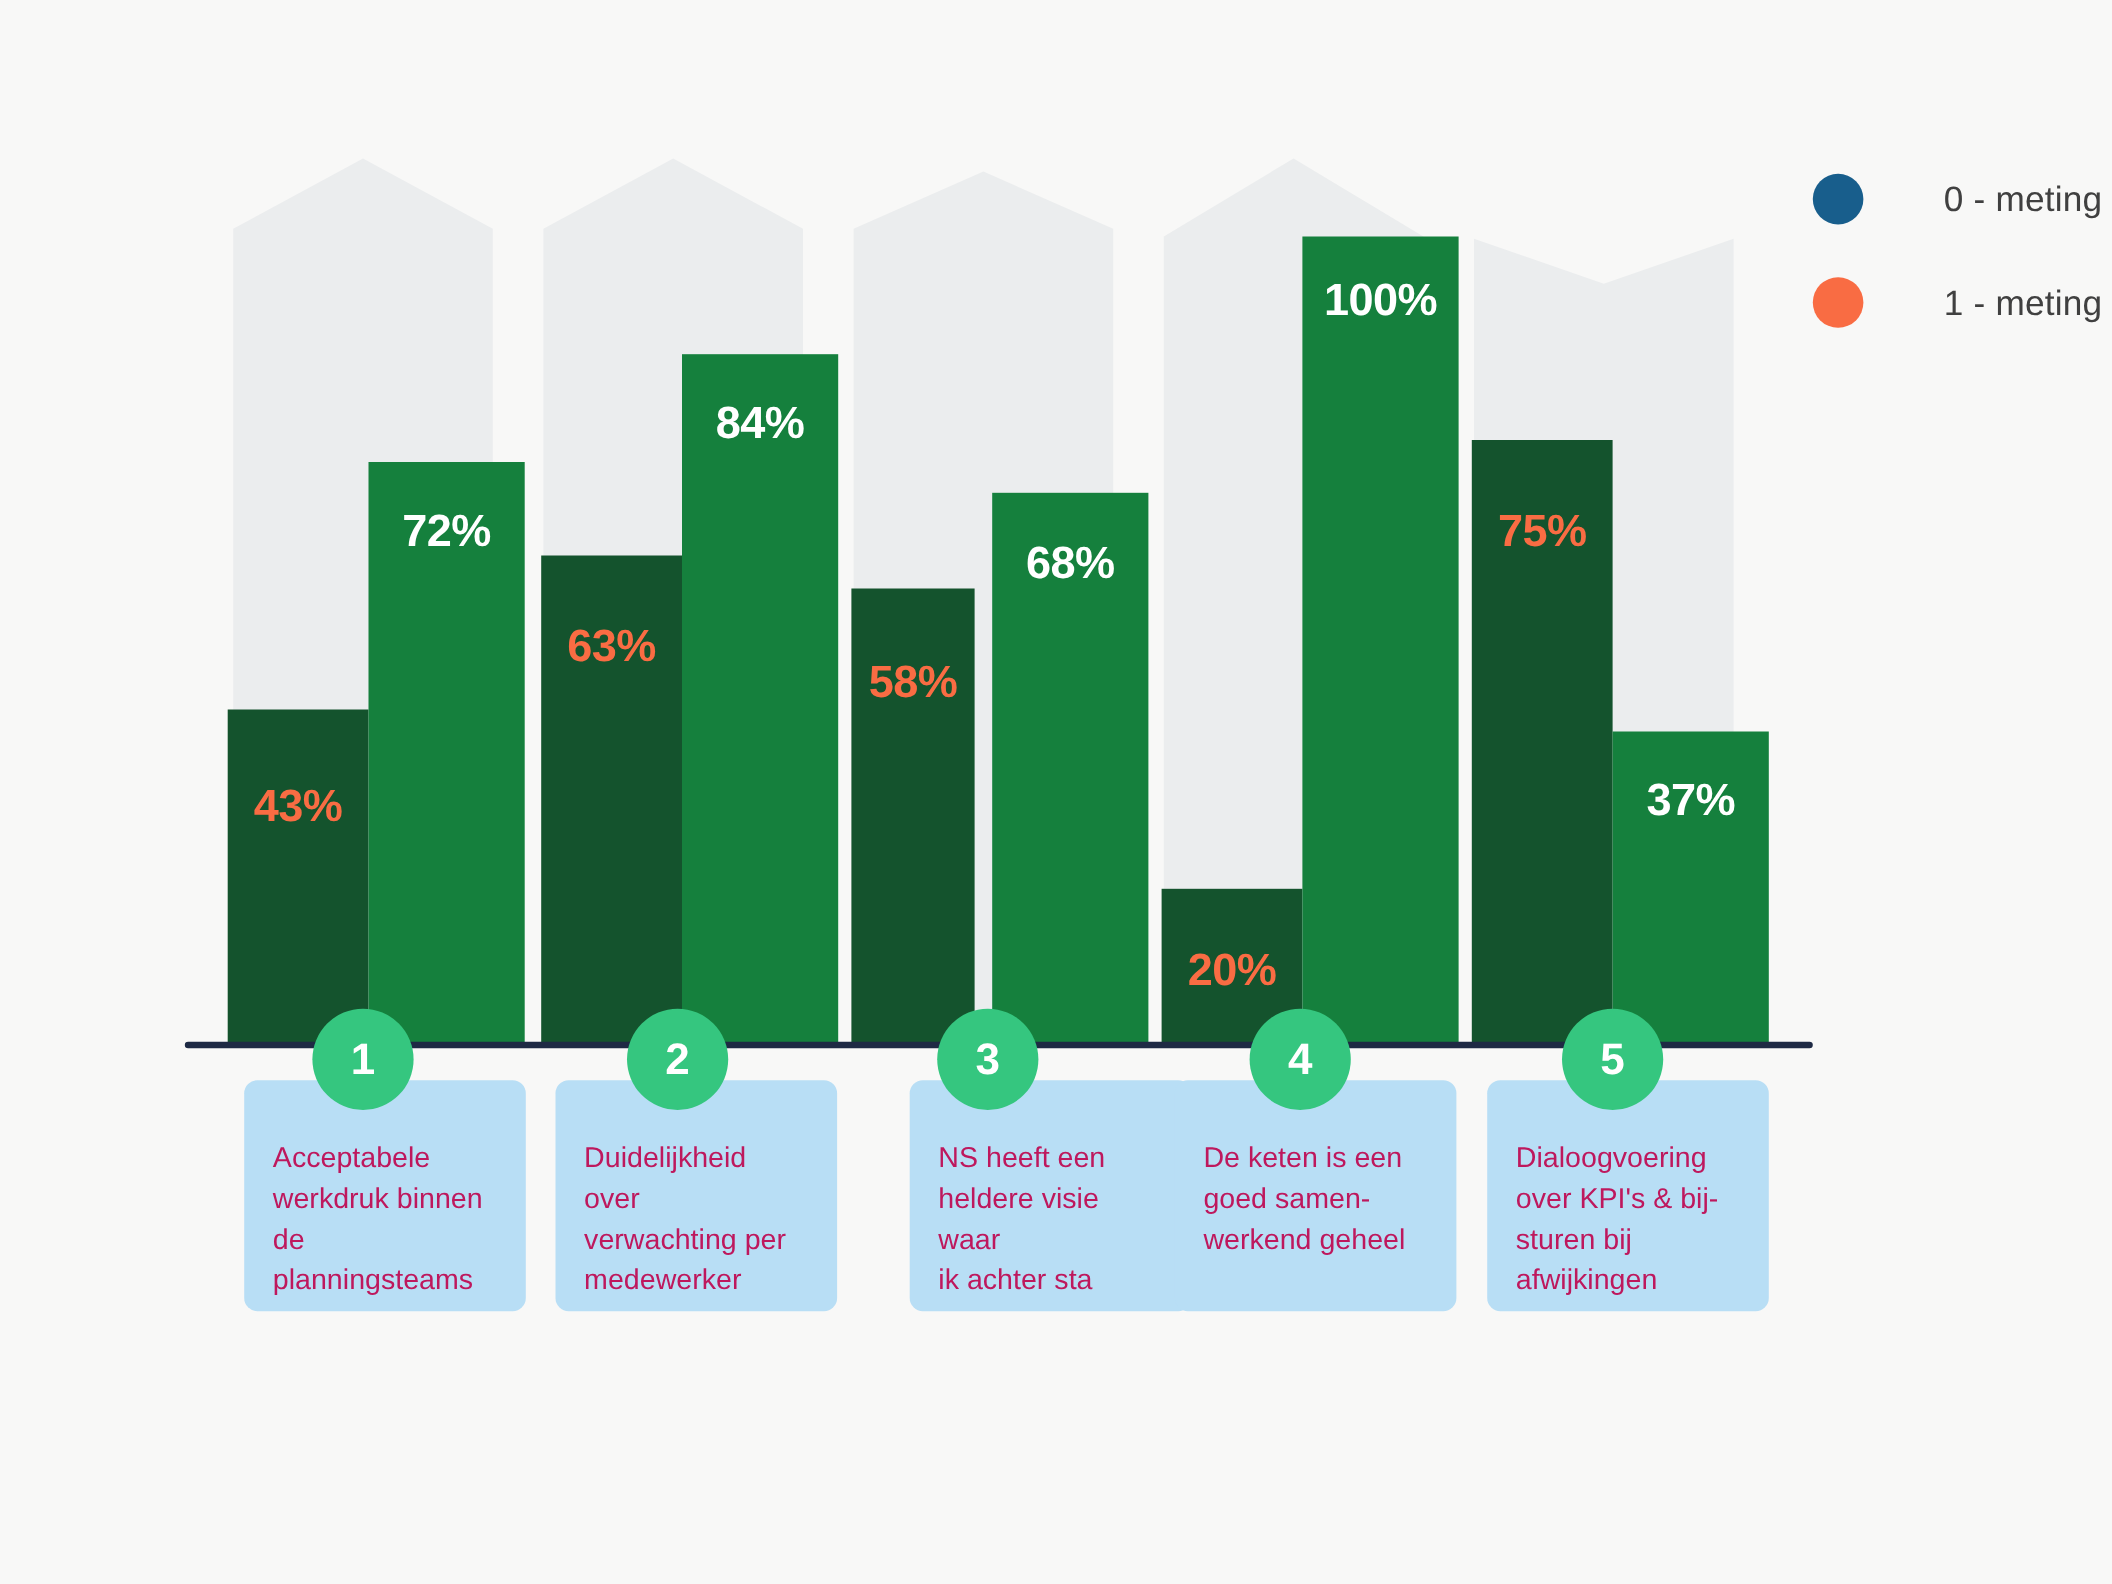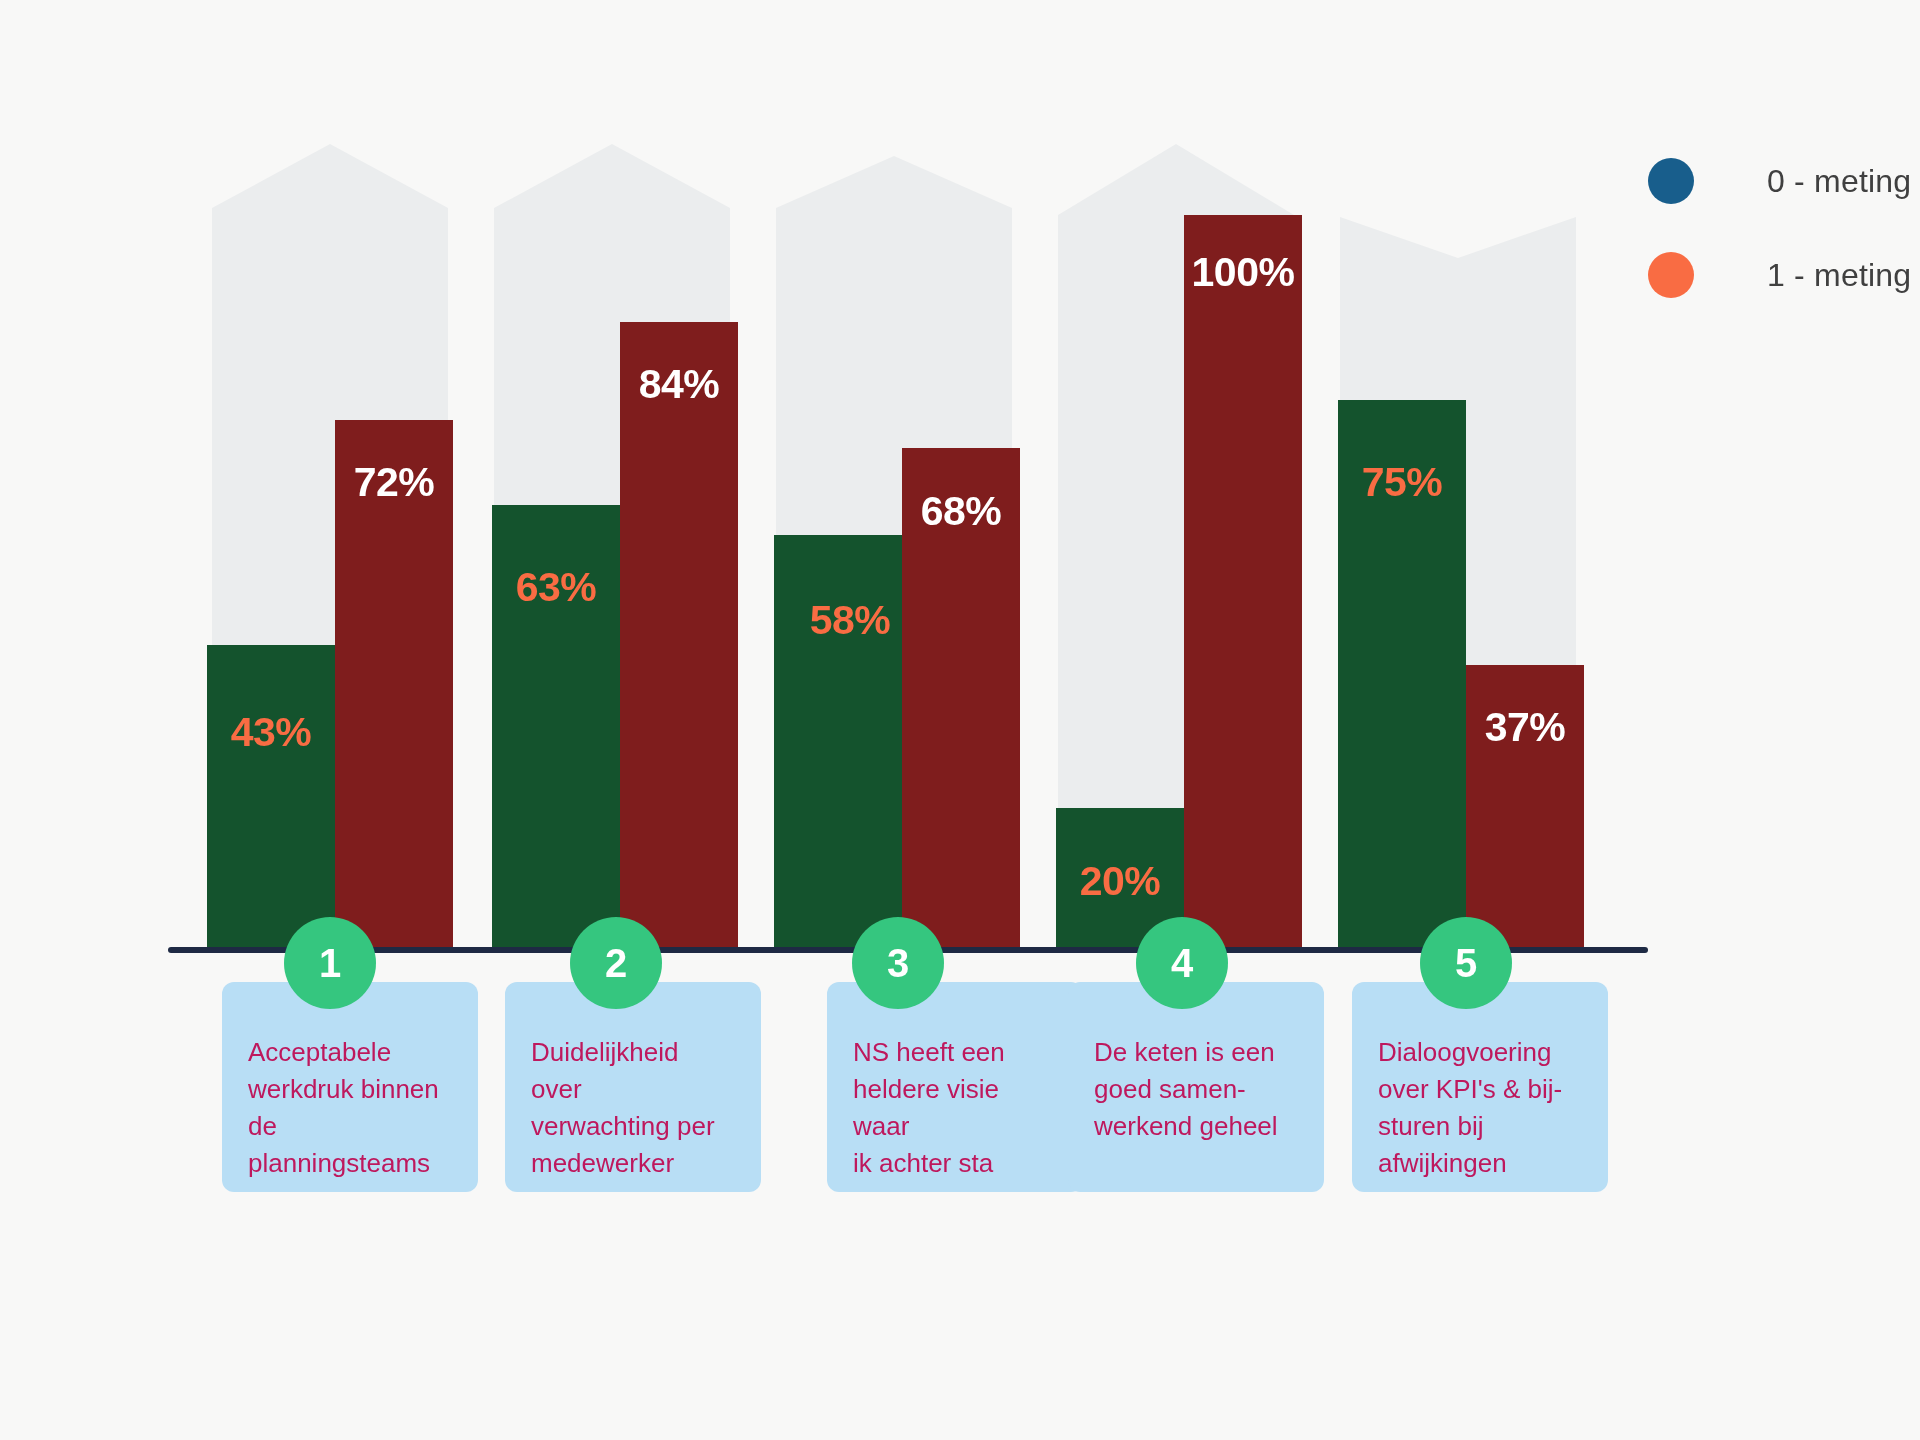--- a/index.html
+++ b/index.html
@@ -37,21 +37,21 @@
     width: 1920px;
     height: 1440px;
     pointer-events: none;
   }
 
   .bar {
     position: absolute;
     pointer-events: auto;
   }
   .bar.blue  { background: #14532d; }
-  .bar.orange{ background: #7f1d1d; }
+  .bar.orange{ background: #15803d; padding-left: 24px; }
 
   .bar-value {
     position: absolute;
     left: 0;
     right: 0;
     text-align: center;
     font-size: 41px;
     font-weight: bold;
     letter-spacing: -0.5px;
     line-height: 1;
@@ -159,21 +159,21 @@
         <span class="bar-value" style="top:42px;">72%</span>
       </div>
 
       <div class="bar blue" style="left:492px; width:128px; top:505px; height:445px;">
         <span class="bar-value" style="top:62px;">63%</span>
       </div>
       <div class="bar orange" style="left:620px; width:118px; top:322px; height:628px;">
         <span class="bar-value" style="top:42px;">84%</span>
       </div>
 
-      <div class="bar blue" style="left:774px; width:112px; top:535px; height:415px;padding-left:40px;">
+      <div class="bar blue" style="left:774px; width:112px; top:535px; height:415px;">
         <span class="bar-value" style="top:65px;">58%</span>
       </div>
       <div class="bar orange" style="left:902px; width:118px; top:448px; height:502px;">
         <span class="bar-value" style="top:43px;">68%</span>
       </div>
 
       <div class="bar blue" style="left:1056px; width:128px; top:808px; height:142px;">
         <span class="bar-value" style="top:53px;">20%</span>
       </div>
       <div class="bar orange" style="left:1184px; width:118px; top:215px; height:735px;">

